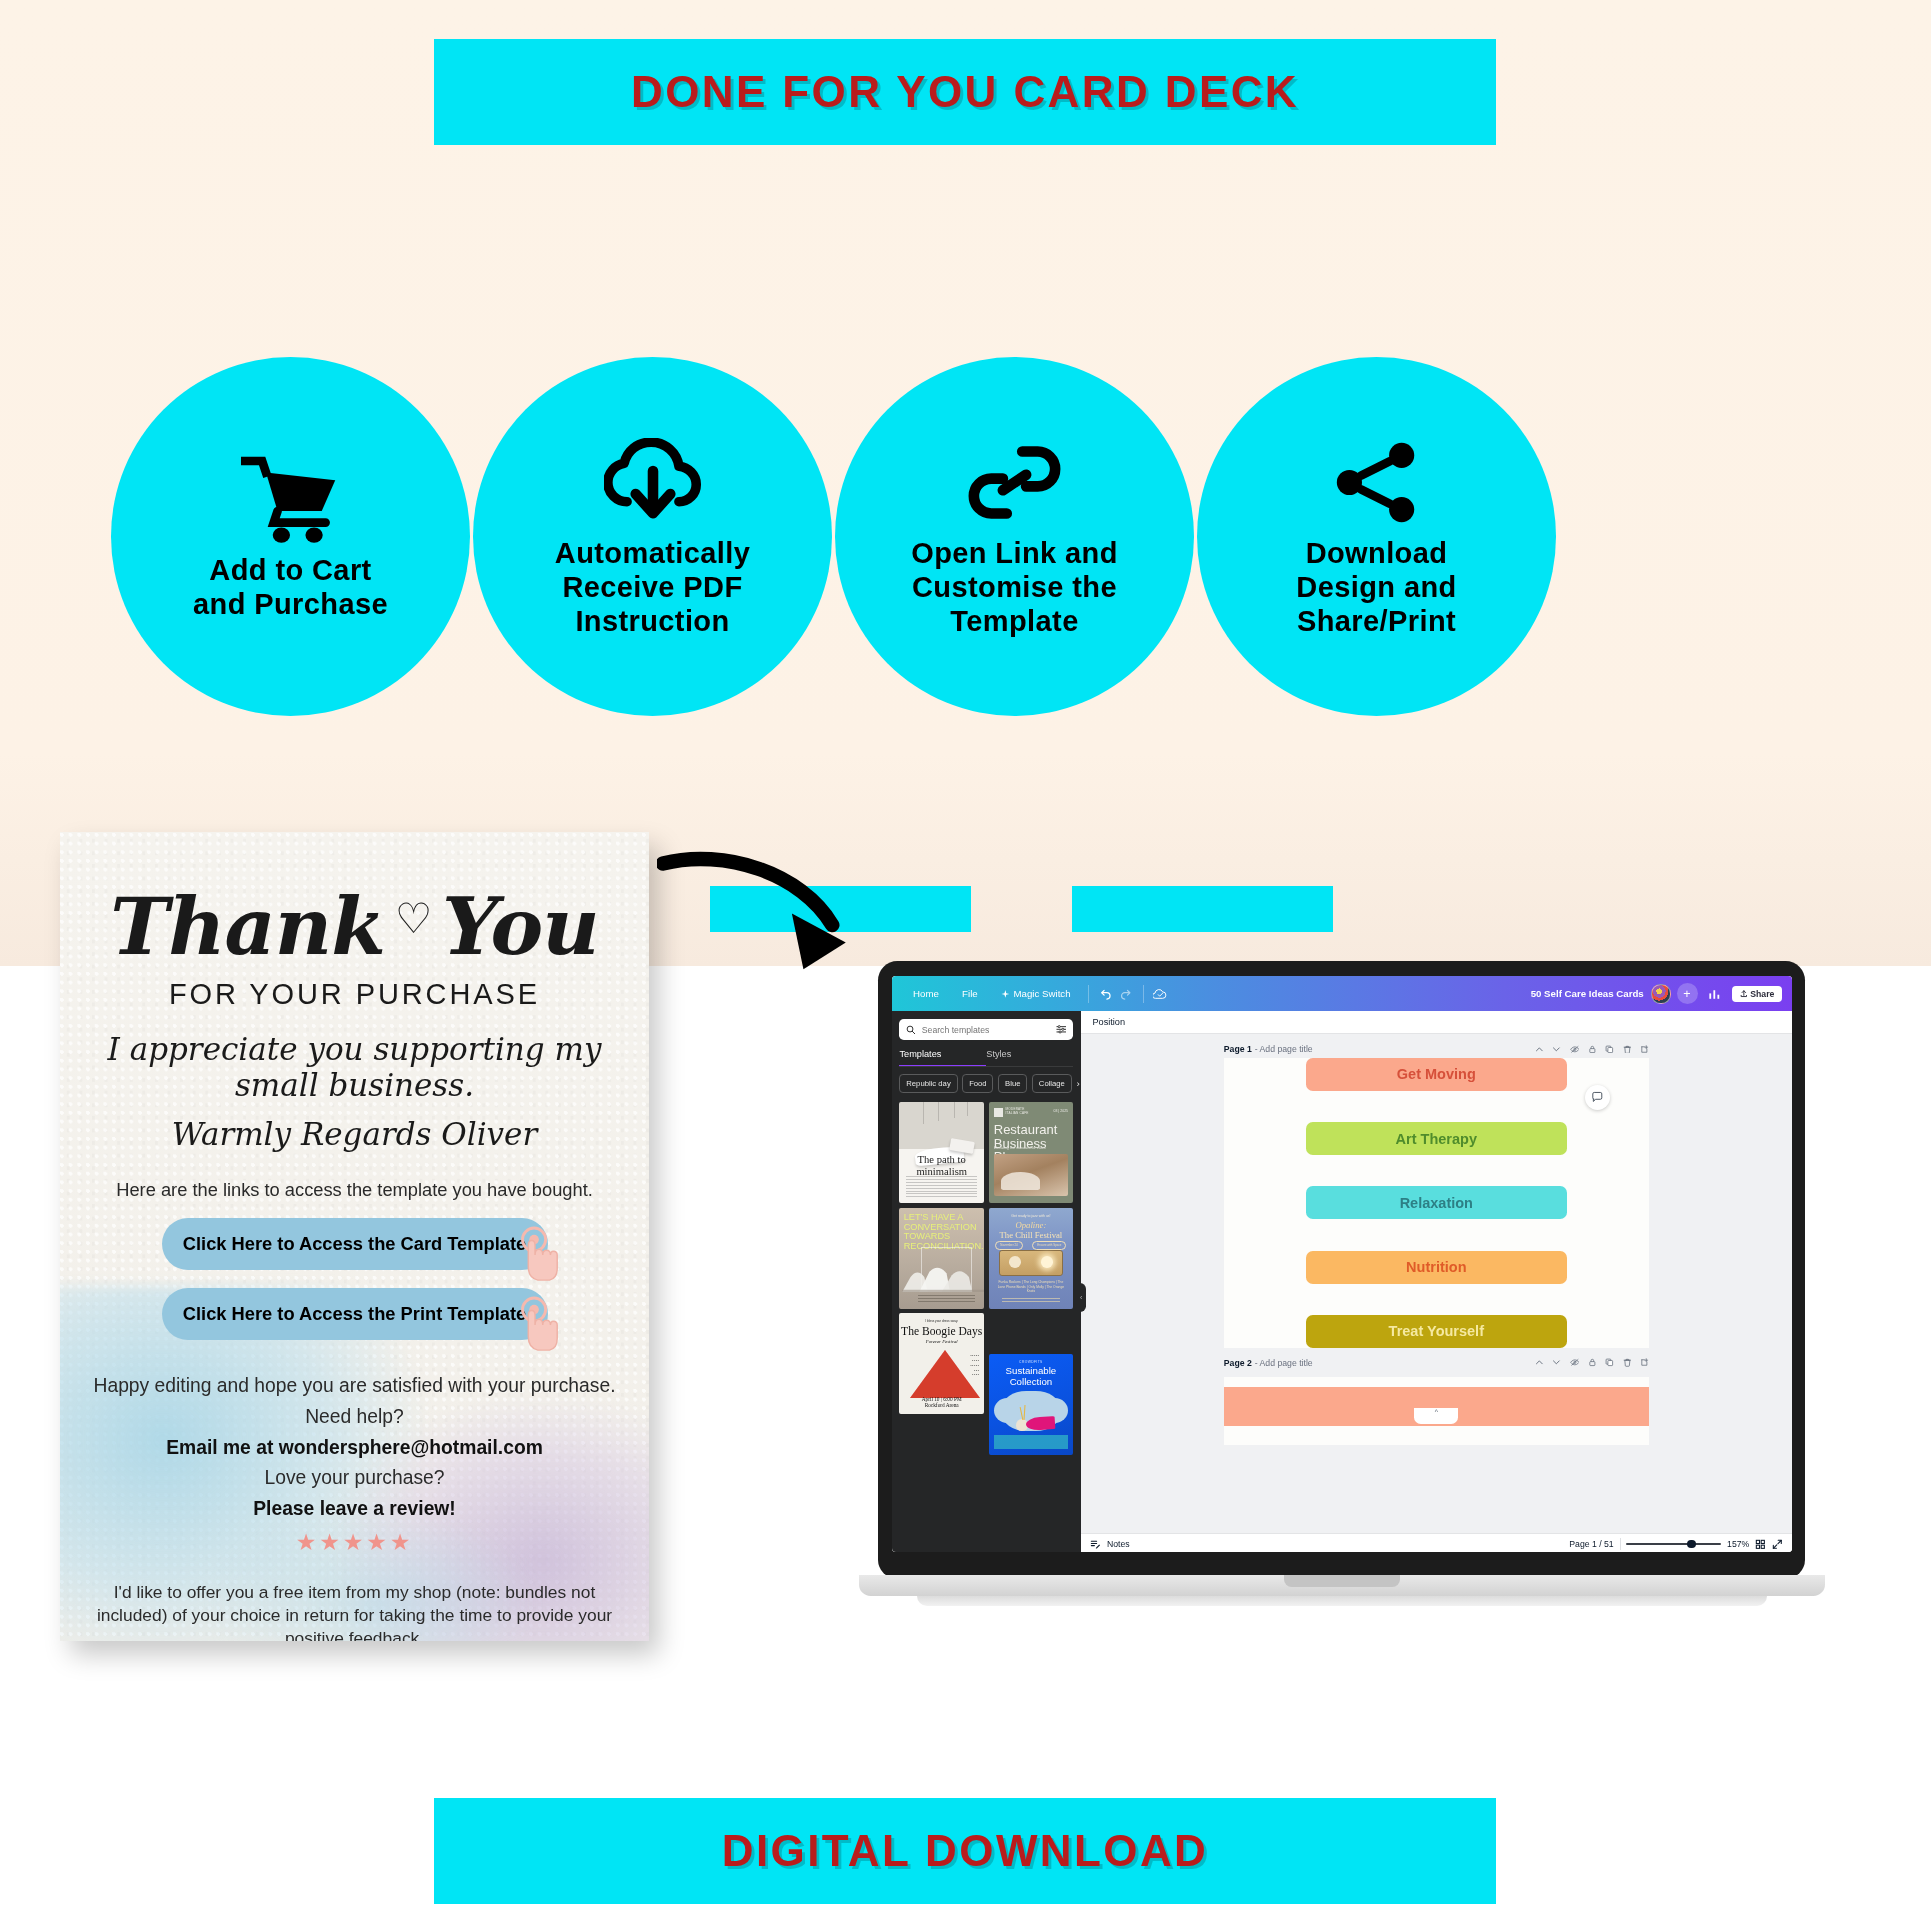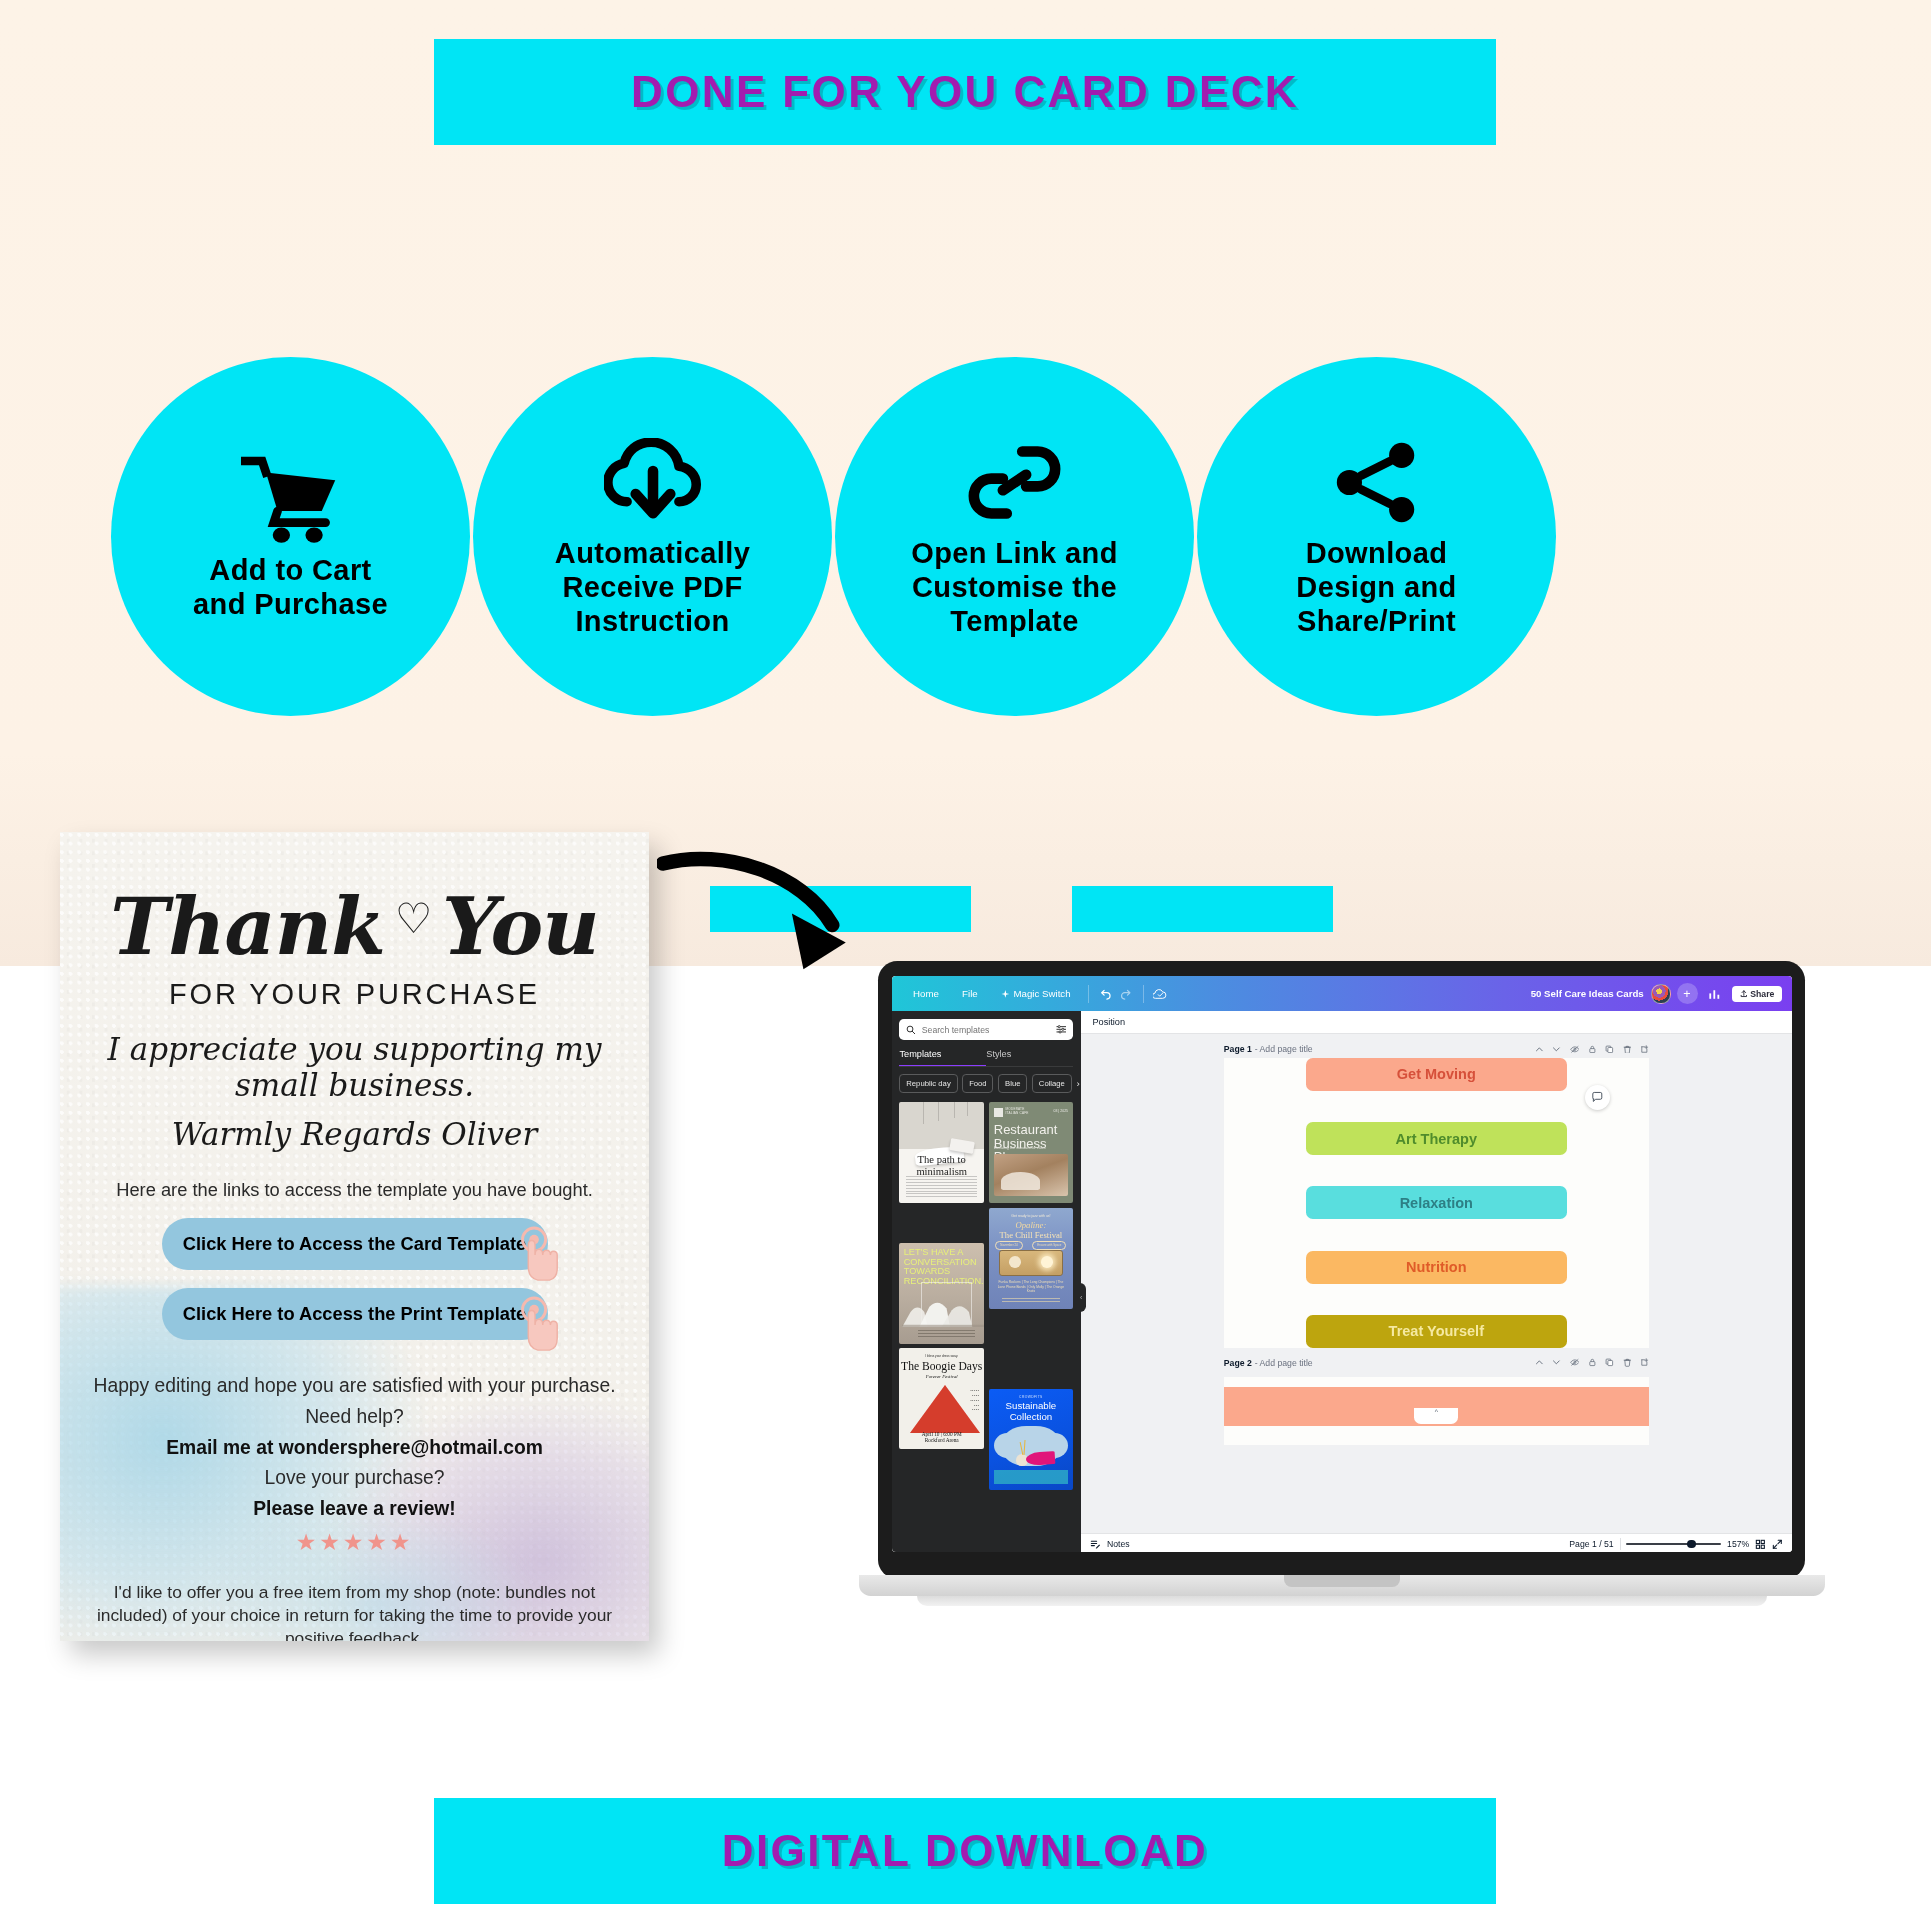--- a/index.html
+++ b/index.html
@@ -23,21 +23,21 @@
 
   
   .banner {
     position: absolute;
     background: #00e5f5;
     display: flex; align-items: center; justify-content: center;
   }
   .banner-top { left: 434px; top: 39px; width: 1062px; height: 106px; }
   .banner-bottom { left: 434px; top: 1798px; width: 1062px; height: 106px; }
   .banner-text {
-    font-size: 44px; font-weight: 700; letter-spacing: 2.4px; color: #a21caf;
+    font-size: 44px; font-weight: 700; letter-spacing: 2.4px; color: #b91c1c;
     text-shadow: 2.9px 2.9px 0 rgba(0,0,0,0.18);
     font-family: "Liberation Sans", sans-serif;
   }
 
   
   .steps { position: absolute; left: 0; top: 357px; width: 1931px; height: 386px; }
   .connector {
     position: absolute; top: 529px; height: 46px; background: #00e5f5;
   }
   .step {
@@ -215,21 +215,21 @@
   .t2 { background: #7f8a75; }
   .t2-logo { position:absolute; left:6%; top:6%; width:9.7px; height:9.7px; background:#e9e9e4; }
   .t2-logotext { position:absolute; left:20%; top:6.5%; font-size:3.1px; color:#e9e9e4; line-height:1.25; letter-spacing:0.2px; }
   .t2-date { position:absolute; right:6%; top:7%; font-size:3.5px; color:#e9e9e4; }
   .t2-title { position:absolute; left:6%; top:21%; font-size:13px; color:#f2f1ec; line-height:1.06; font-family:"Liberation Sans", sans-serif; }
   .t2-sub { position:absolute; left:6%; top:44%; font-size:3.7px; color:#dfe0d8; }
   .t2-photo { position:absolute; left:6%; right:6%; top:52%; bottom:7%;
     background: linear-gradient(160deg,#c2a184 0%, #a3815f 45%, #d9c4ad 100%); border-radius:1.9px; overflow:hidden; }
   .t2-photo::after{content:"";position:absolute;left:10%;top:42%;width:52%;height:44%;background:#f0e8dd;border-radius:50% 50% 10% 10%;opacity:.85;}
 
-  .t3 { background: linear-gradient(180deg,#cdbfae 0%, #b9ad9f 55%, #a79c90 100%); margin-top: 35px; }
+  .t3 { background: linear-gradient(180deg,#cdbfae 0%, #b9ad9f 55%, #a79c90 100%); }
   .t3-title { position:absolute; left:5%; top:5%; right:5%; font-size:9.2px; color:#e7f07a; line-height:1.08; font-family:"Liberation Sans", sans-serif; }
   .t3-opera { position:absolute; left:3%; right:3%; bottom:16%; height:34%; }
   .t3-body { position:absolute; left:22%; right:10%; bottom:4%; height:9%;
     background: repeating-linear-gradient(180deg,#5a5348 0 1px, transparent 1px 2.9px); opacity:.5; }
   .t3-frame { position:absolute; left:26%; right:14%; top:39%; bottom:18%; border:0.7px solid rgba(255,255,255,0.5); }
 
   .t4 { background: linear-gradient(180deg,#8fa8cf 0%, #7c92c4 40%, #6f83b8 100%); }
   .t4-pre { position:absolute; left:0; right:0; top:6%; text-align:center; font-size:3.5px; color:#f0e9d8; }
   .t4-t1 { position:absolute; left:0; right:0; top:12%; text-align:center; font-family:"Liberation Serif", serif; font-style:italic; font-size:8.7px; color:#f3d9a0; }
   .t4-t2 { position:absolute; left:0; right:0; top:22%; text-align:center; font-family:"Liberation Serif", serif; font-size:8.7px; color:#f6e2b6; }

